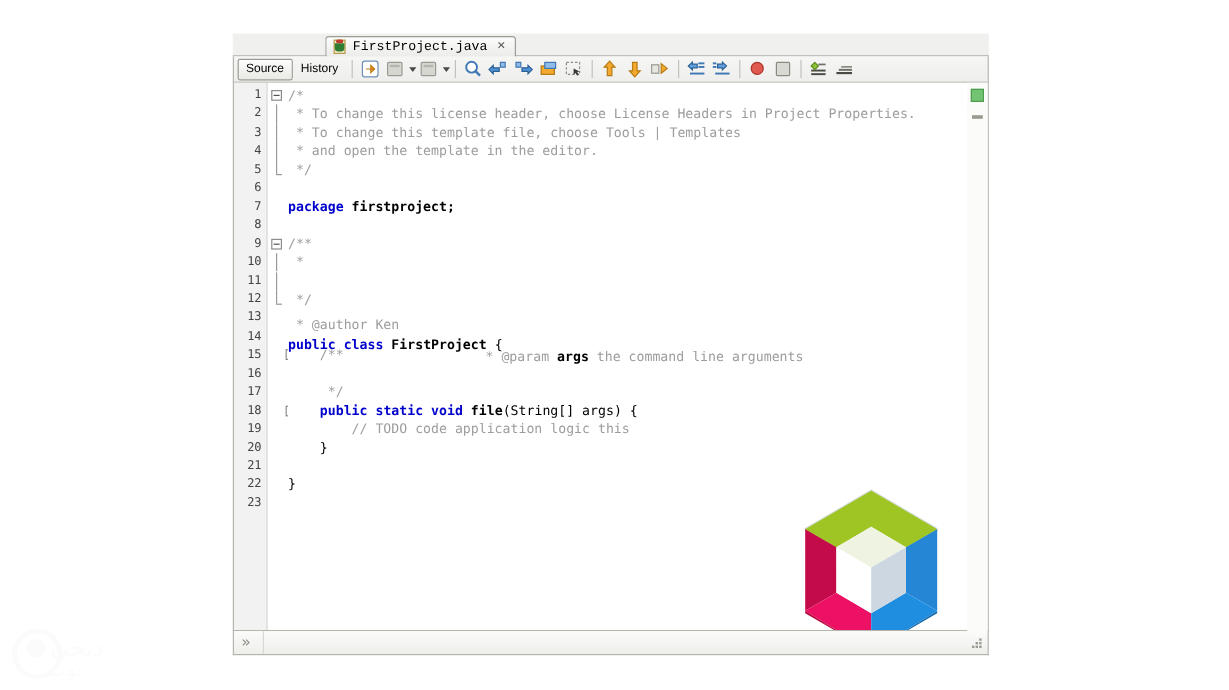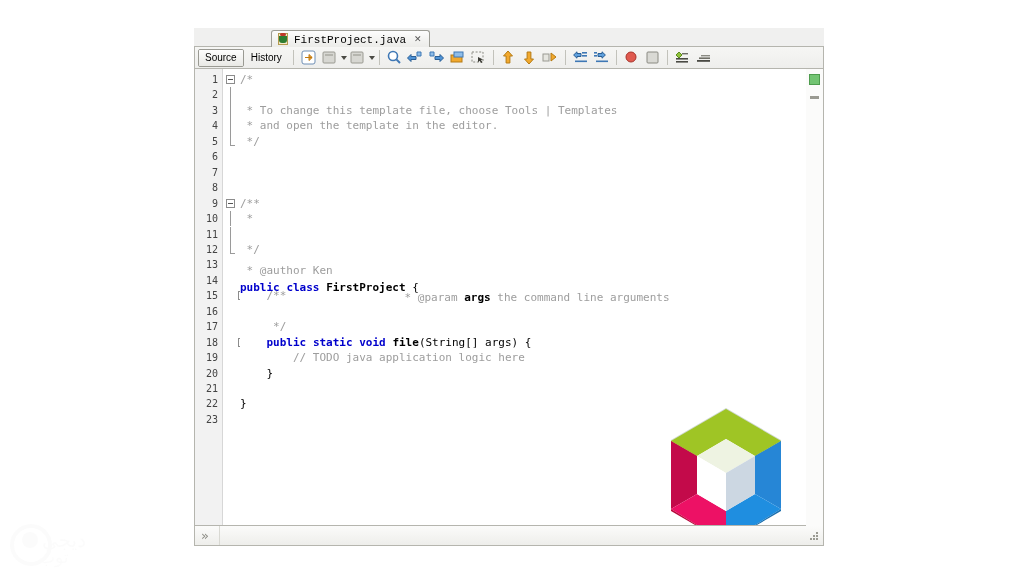--- a/index.html
+++ b/index.html
@@ -656,36 +656,38 @@
           <div class="foldline" style="left: 18px; top: 250.2px; height: 10.725px;"></div>
           <div class="foldend" style="left: 18px; top: 260.925px;"></div>
           <div class="foldbox" style="left: 14px; top: 268.65px;"></div>
           <div class="foldline" style="left: 18px; top: 281.1px; height: 15.45px;"></div>
           <div class="foldline" style="left: 18px; top: 296.55px; height: 10.725px;"></div>
           <div class="foldend" style="left: 18px; top: 307.275px;"></div>
         </div>
       <div class="curline" style="top: 3px;"></div>
         <div class="codearea" id="codearea">
           <div class="line" style="top: 3px;"><span class="cmt">/*</span></div>
+          <div class="line" style="top: 18.45px;"><span class="cmt"> * To change this license header, choose License Headers in Project Properties.</span></div>
           <div class="line" style="top: 33.9px;"><span class="cmt"> * To change this template file, choose Tools | Templates</span></div>
           <div class="line" style="top: 49.35px;"><span class="cmt"> * and open the template in the editor.</span></div>
           <div class="line" style="top: 64.8px;"><span class="cmt"> */</span></div>
           <div class="line" style="top: 80.25px;"></div>
+          <div class="line" style="top: 95.7px;"><span class="kw">package</span><span class="plain"> </span><span class="bld">firstproject;</span></div>
           <div class="line" style="top: 111.15px;"></div>
           <div class="line" style="top: 126.6px;"><span class="cmt">/**</span></div>
           <div class="line" style="top: 142.05px;"><span class="cmt"> *</span></div>
           <div class="line" style="top: 157.5px; margin-top: 36px;"><span class="cmt"> * @author Ken</span></div>
           <div class="line" style="top: 172.95px;"><span class="cmt"> */</span></div>
           <div class="line" style="top: 188.4px; margin-top: 23px;"><span class="kw">public</span><span class="plain"> </span><span class="kw">class</span><span class="plain"> </span><span class="bld">FirstProject</span><span class="plain"> {</span></div>
           <div class="line" style="top: 203.85px;"></div>
           <div class="line" style="top: 219.3px;"><span class="cmt">    /**</span></div>
           <div class="line" style="top: 221px; text-align: center;"><span class="cmt">     * @param </span><span class="bld">args</span><span class="cmt"> the command line arguments</span></div>
           <div class="line" style="top: 250.2px;"><span class="cmt">     */</span></div>
           <div class="line" style="top: 265.65px;"><span class="plain">    </span><span class="kw">public</span><span class="plain"> </span><span class="kw">static</span><span class="plain"> </span><span class="kw">void</span><span class="plain"> </span><span class="bld">file</span><span class="plain">(String[] args) {</span></div>
-          <div class="line" style="top: 281.1px;"><span class="cmt">        // TODO java application logic here</span></div>
+          <div class="line" style="top: 281.1px;"><span class="cmt">        // TODO code application logic this</span></div>
           <div class="line" style="top: 296.55px;"><span class="plain">    }</span></div>
           <div class="line" style="top: 312px;"></div>
           <div class="line" style="top: 327.45px;"><span class="plain">}</span></div>
           <div class="line" style="top: 342.9px;"></div>
         </div>
 
       <div class="nblogo">
         <svg width="118" height="140" viewBox="0 0 118 140">
 
           <polygon points="59,2 114,34 114,36 59,5 4,36 4,34" fill="#cfd9d0"></polygon>

